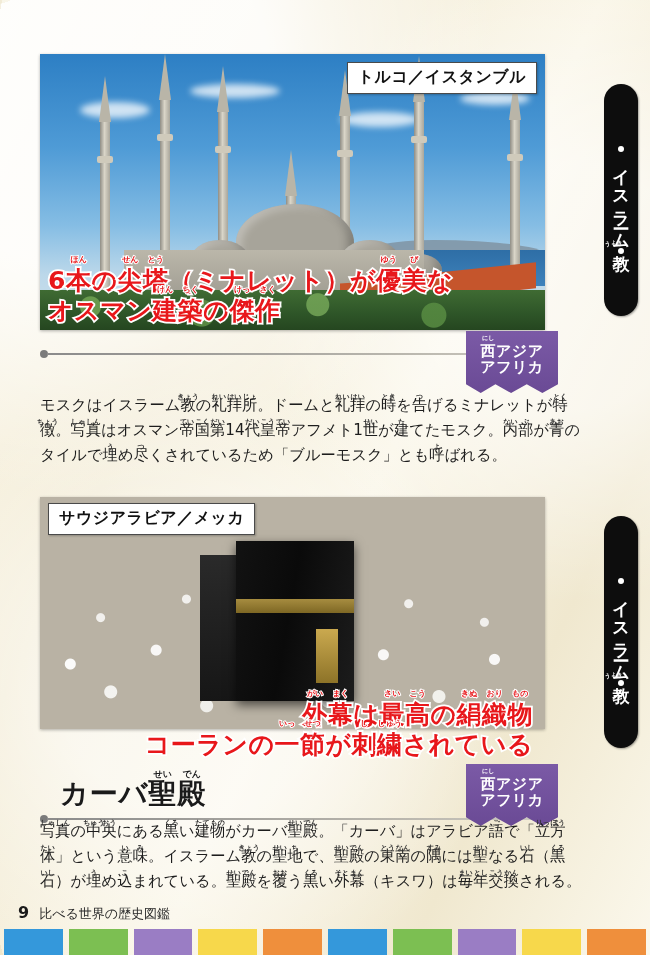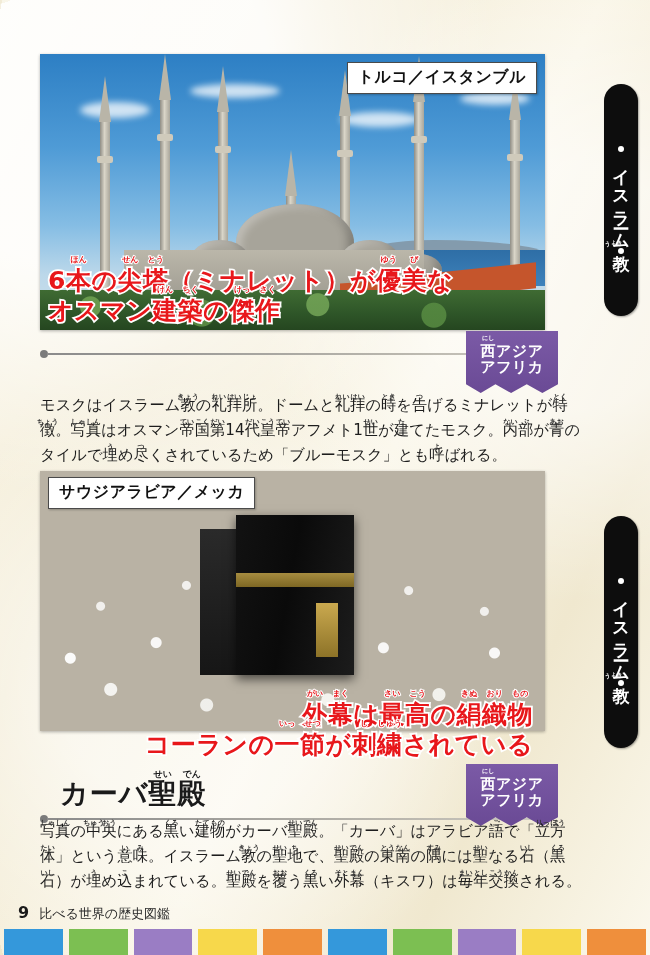--- a/index.html
+++ b/index.html
@@ -48,21 +48,21 @@
   #side-tab-1{top:84px;height:232px;}
   #side-tab-2{top:516px;height:232px;}
 
   
   .photo{
     position:absolute;overflow:hidden;
     box-shadow:0 1px 3px rgba(0,0,0,.3);
     text-align:right;
   }
   #photo-1{left:40px;top:54px;width:505px;height:276px;}
-  #photo-2{left:40px;top:471px;width:505px;height:260px;}
+  #photo-2{left:40px;top:497px;width:505px;height:232px;}
 
   
   .sky{
     position:absolute;inset:0;
     background:linear-gradient(#2d7fc4 0%,#4f9bd6 34%,#85bde4 62%,#bcd8ea 80%,#cfe0ea 100%);
   }
   .cloud{position:absolute;background:rgba(255,255,255,.75);border-radius:50%;filter:blur(3px);}
   .sea{position:absolute;left:330px;top:196px;width:175px;height:36px;
        background:linear-gradient(#2e6ea6,#3e82bb);}
   .hill{position:absolute;left:318px;top:186px;width:190px;height:16px;

